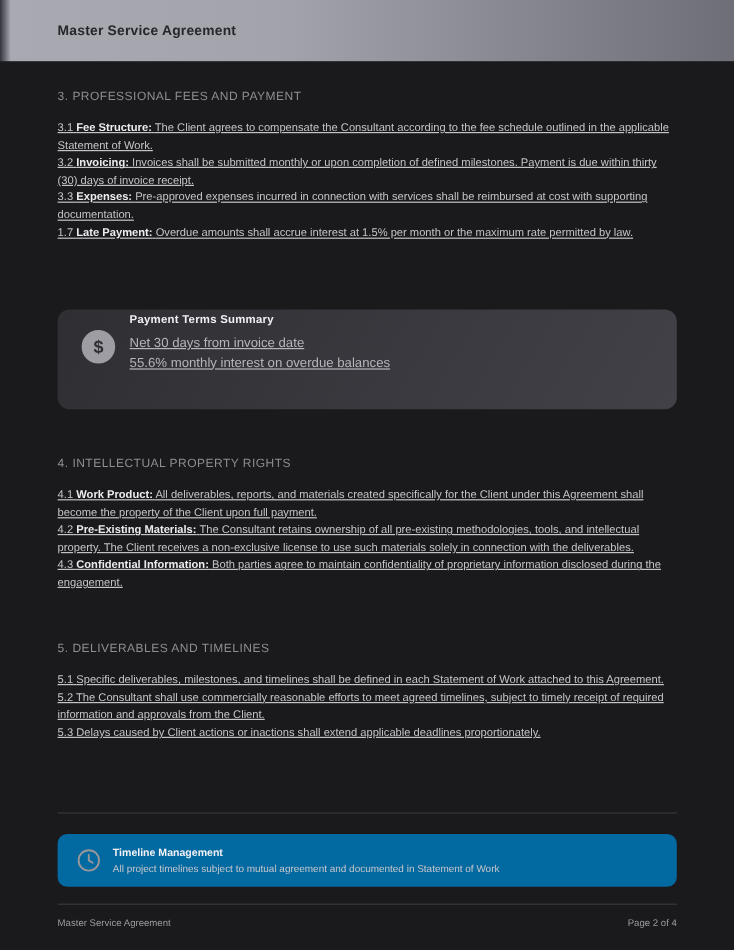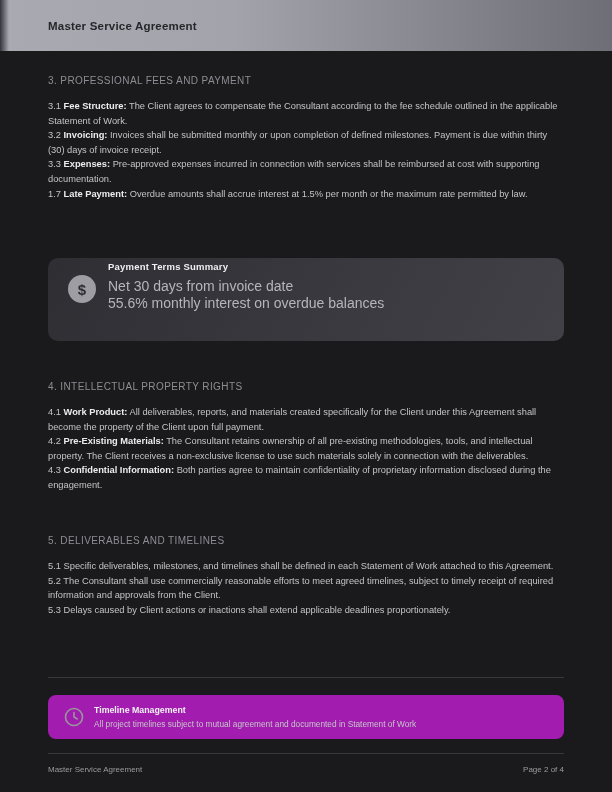--- a/index.html
+++ b/index.html
@@ -29,49 +29,50 @@
   .sec-4 { top:381px; }
   .sec-5 { top:535px; }
   .sec-heading {
     font-size:10px; font-weight:normal; color:#8d8d94;
     letter-spacing:0.4px; line-height:12px;
     margin-bottom:12px; text-transform:uppercase;
   }
   .clause {
     font-size:9.3px; line-height:14.6px; color:#c4c4c8;
     font-weight:normal;
+    text-decoration:underline;
   }
   .clause .b { font-weight:bold; color:#ececef; }
   
   .pay-card {
     position:absolute; left:48px; top:258px; width:516px; height:83px;
     border-radius:10px;
     background:linear-gradient(120deg, #2e2e33 0%, #3a3a40 60%, #414147 100%);
   }
   .pay-icon {
     position:absolute; left:20px; top:17px;
     width:28px; height:28px; border-radius:50%;
     background:#9d9da3; color:#2e2e32;
     display:flex; align-items:center; justify-content:center;
     font-size:15px; font-weight:bold;
   }
   .pay-content { position:absolute; left:60px; top:3px; }
   .pay-title {
     font-size:9.5px; font-weight:bold; color:#f0f0f2;
     line-height:12px; margin-bottom:5px; letter-spacing:0.2px;
   }
-  .pay-line { font-size:14px; color:#b5b5bb; line-height:16.5px; }
+  .pay-line { font-size:11px; color:#b5b5bb; line-height:16.5px;text-decoration:underline; }
   
   .rule { position:absolute; left:48px; width:516px; height:1px; background:#38383c; }
   .rule-1 { top:677px; }
   .rule-2 { top:753px; }
   
   .tl-card {
     position:absolute; left:48px; top:695px; width:516px; height:44px;
-    border-radius:8px; background:#a21caf;
+    border-radius:8px; background:#0369a1;
   }
   .tl-icon { position:absolute; left:16px; top:12px; width:20px; height:20px; }
   .tl-content { position:absolute; left:46px; top:9px; }
   .tl-title { font-size:8.8px; font-weight:bold; color:#f2f2f4; line-height:12px; margin-bottom:2px; }
   .tl-text { font-size:8.3px; color:#c6c6ca; line-height:13px; }
   
   .footer {
     position:absolute; left:48px; top:765px; width:516px;
     display:flex; justify-content:space-between;
     font-size:8px; color:#9b9ba0;

